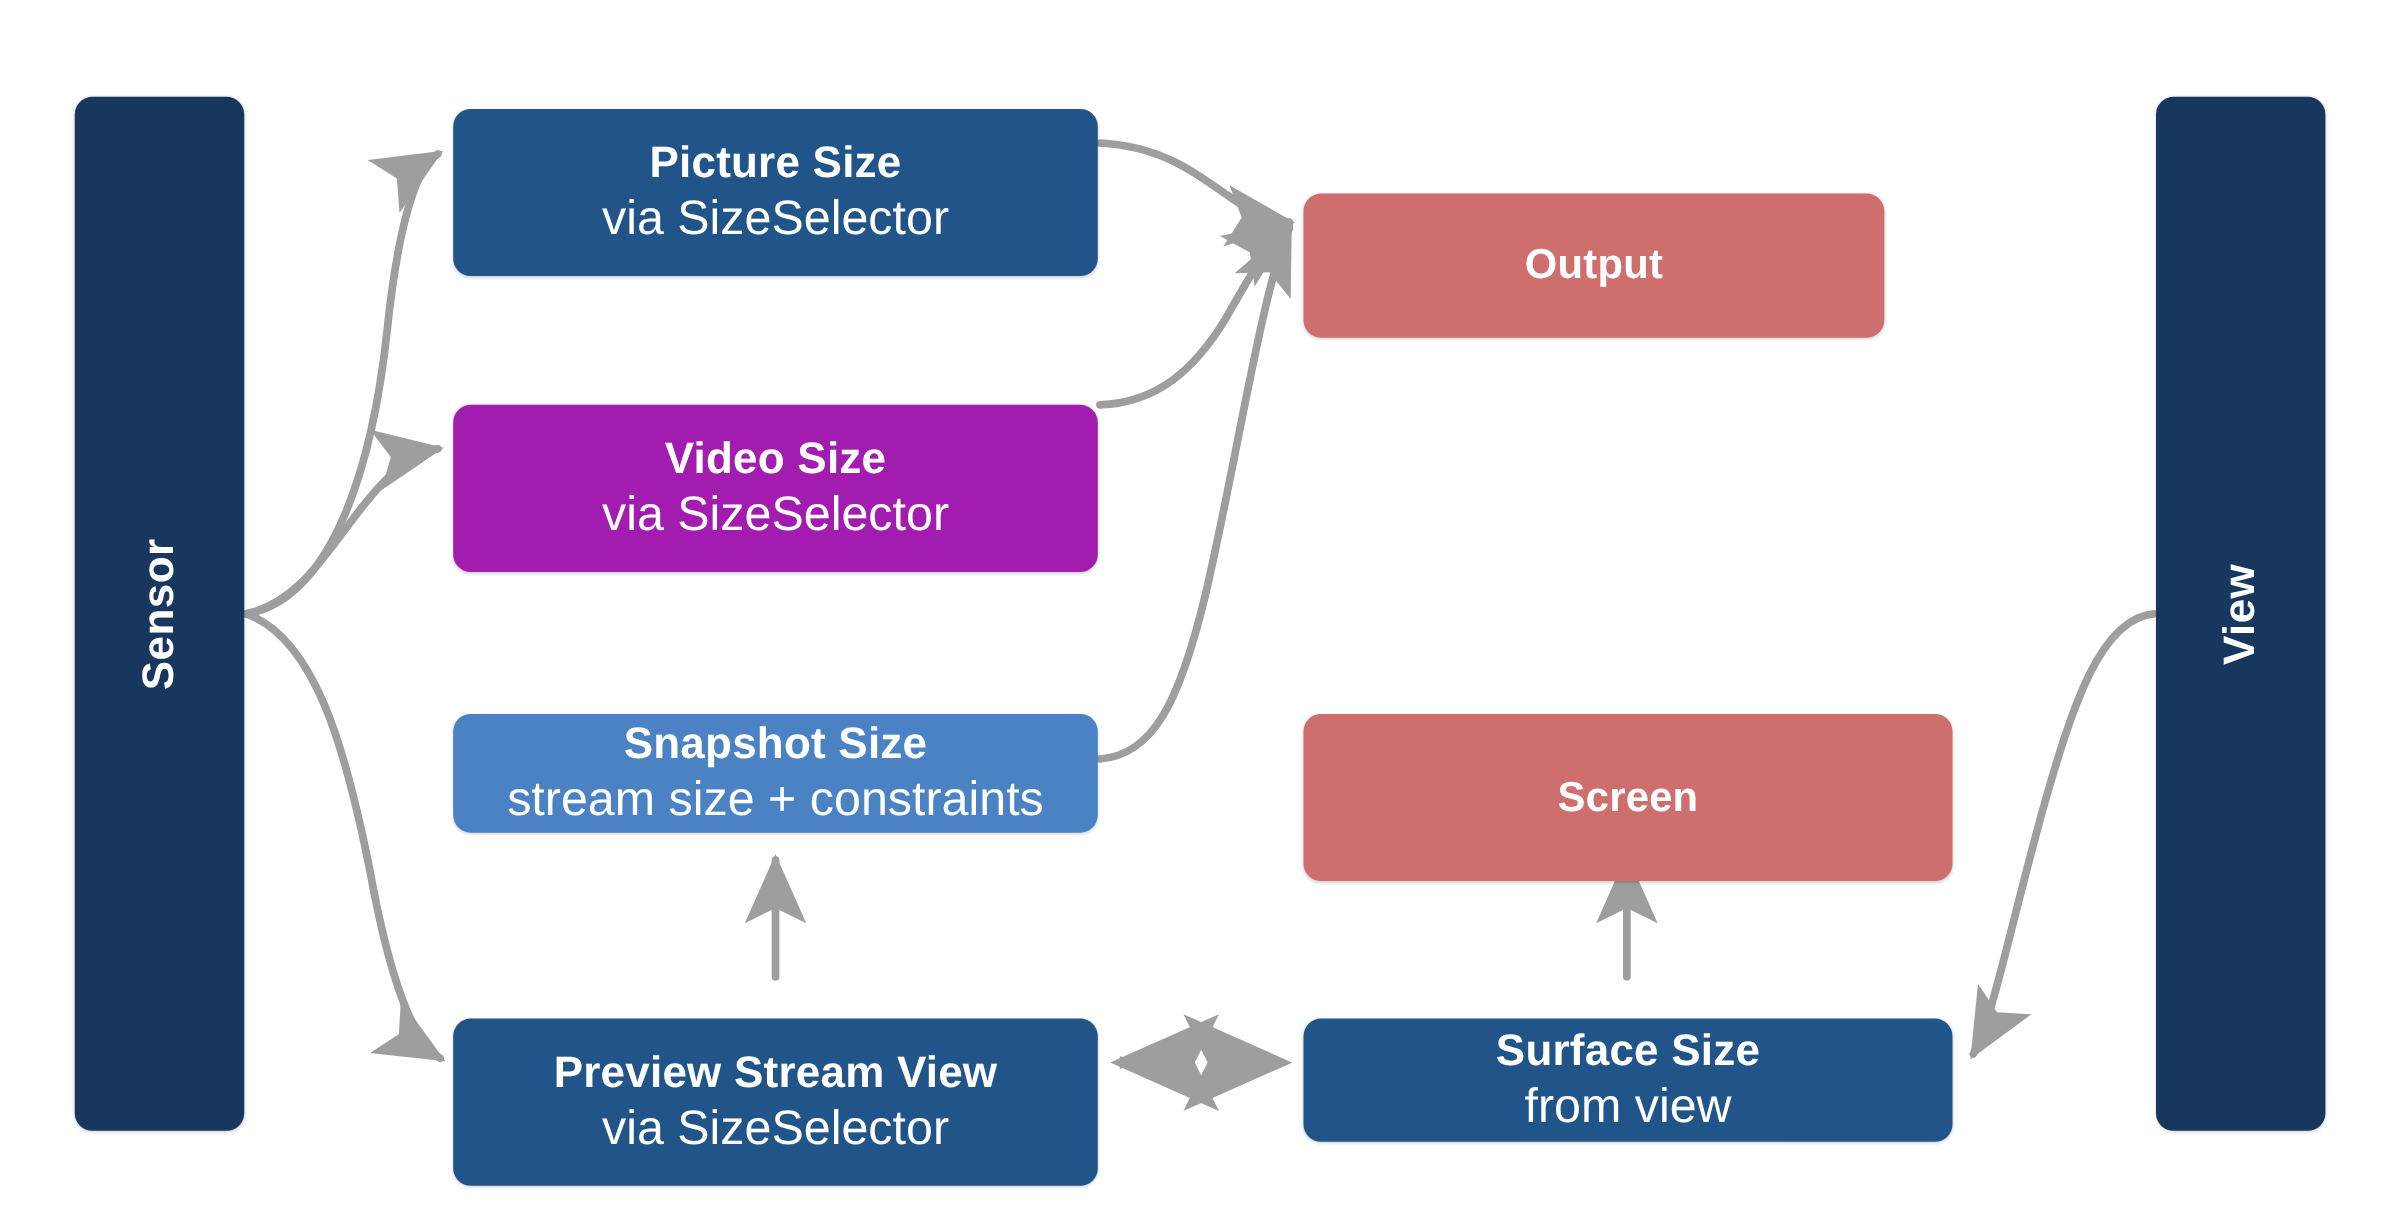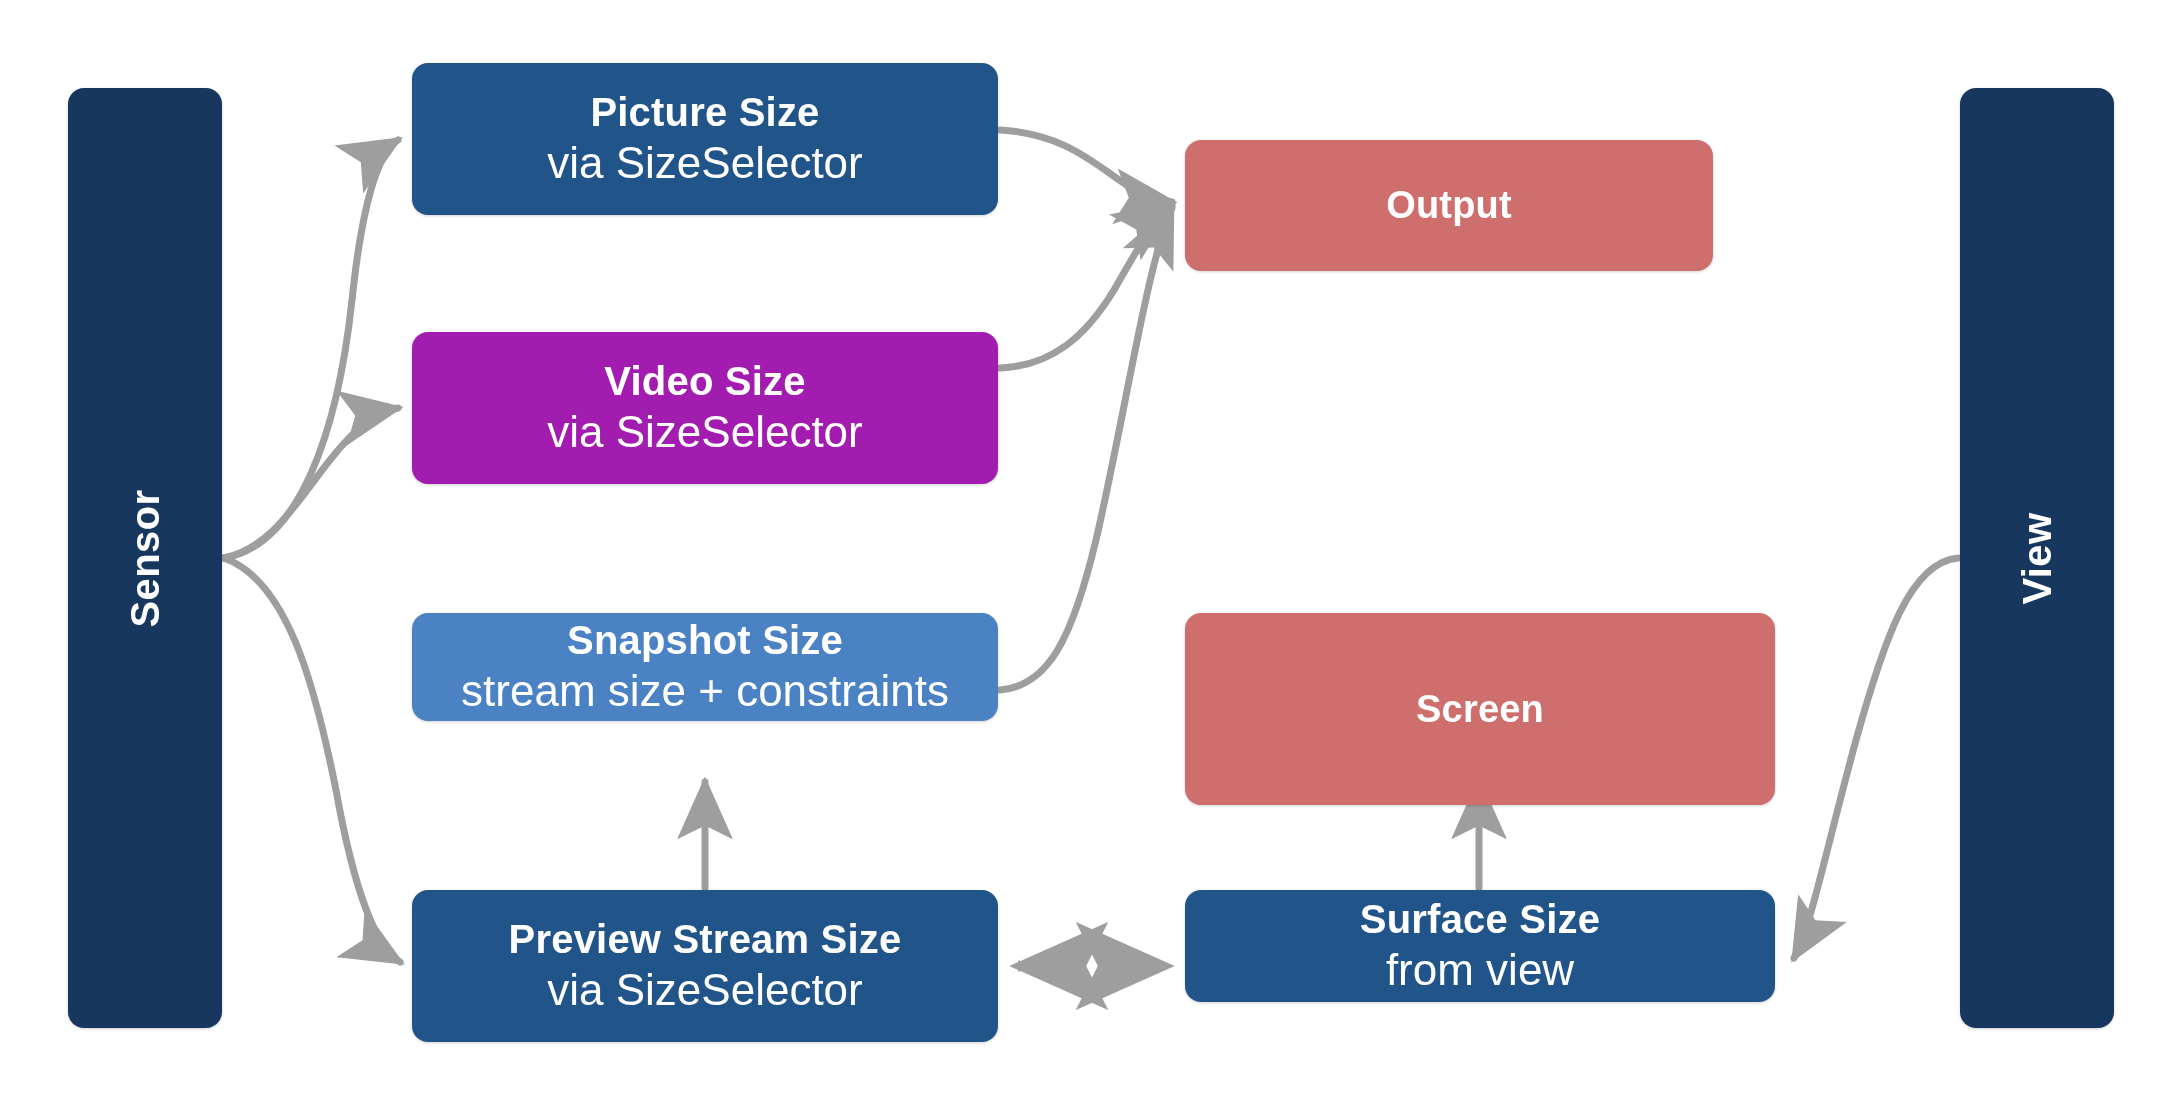--- a/index.html
+++ b/index.html
@@ -29,20 +29,21 @@
     position: absolute;
     box-sizing: border-box;
     border-radius: 16px;
     display: flex;
     flex-direction: column;
     align-items: center;
     justify-content: center;
     color: #ffffff;
     text-align: center;
     box-shadow: 0 1px 3px rgba(0,0,0,0.18);
+    margin-top: 36px;
   }
   .node .title {
     font-weight: bold;
     font-size: 40px;
     line-height: 1.12;
     letter-spacing: 0.2px;
   }
   .node .subtitle {
     font-weight: normal;
     font-size: 44px;
@@ -122,29 +123,29 @@
     <div class="title">Video Size</div>
     <div class="subtitle">via SizeSelector</div>
   </div>
 
   <div class="node" style="left:412px; top:613px; width:586px; height:108px; background:#4a82c3;">
     <div class="title">Snapshot Size</div>
     <div class="subtitle">stream size + constraints</div>
   </div>
 
   <div class="node" style="left:412px; top:890px; width:586px; height:152px; background:#215489;">
-    <div class="title">Preview Stream Size</div>
+    <div class="title">Preview Stream View</div>
     <div class="subtitle">via SizeSelector</div>
   </div>
 
   <div class="node single" style="left:1185px; top:140px; width:528px; height:131px; background:#cf6f6d;">
     <div class="title">Output</div>
   </div>
 
-  <div class="node single" style="left:1185px; top:613px; width:590px; height:192px; background:#cf6f6d;">
+  <div class="node single" style="left:1185px; top:613px; width:590px; height:152px; background:#cf6f6d;">
     <div class="title">Screen</div>
   </div>
 
   <div class="node" style="left:1185px; top:890px; width:590px; height:112px; background:#215489;">
     <div class="title">Surface Size</div>
     <div class="subtitle">from view</div>
   </div>
 
   <div class="rail" style="left:1960px; top:88px; width:154px; height:940px; background:#17375e;">
     <span class="rail-label">View</span>

